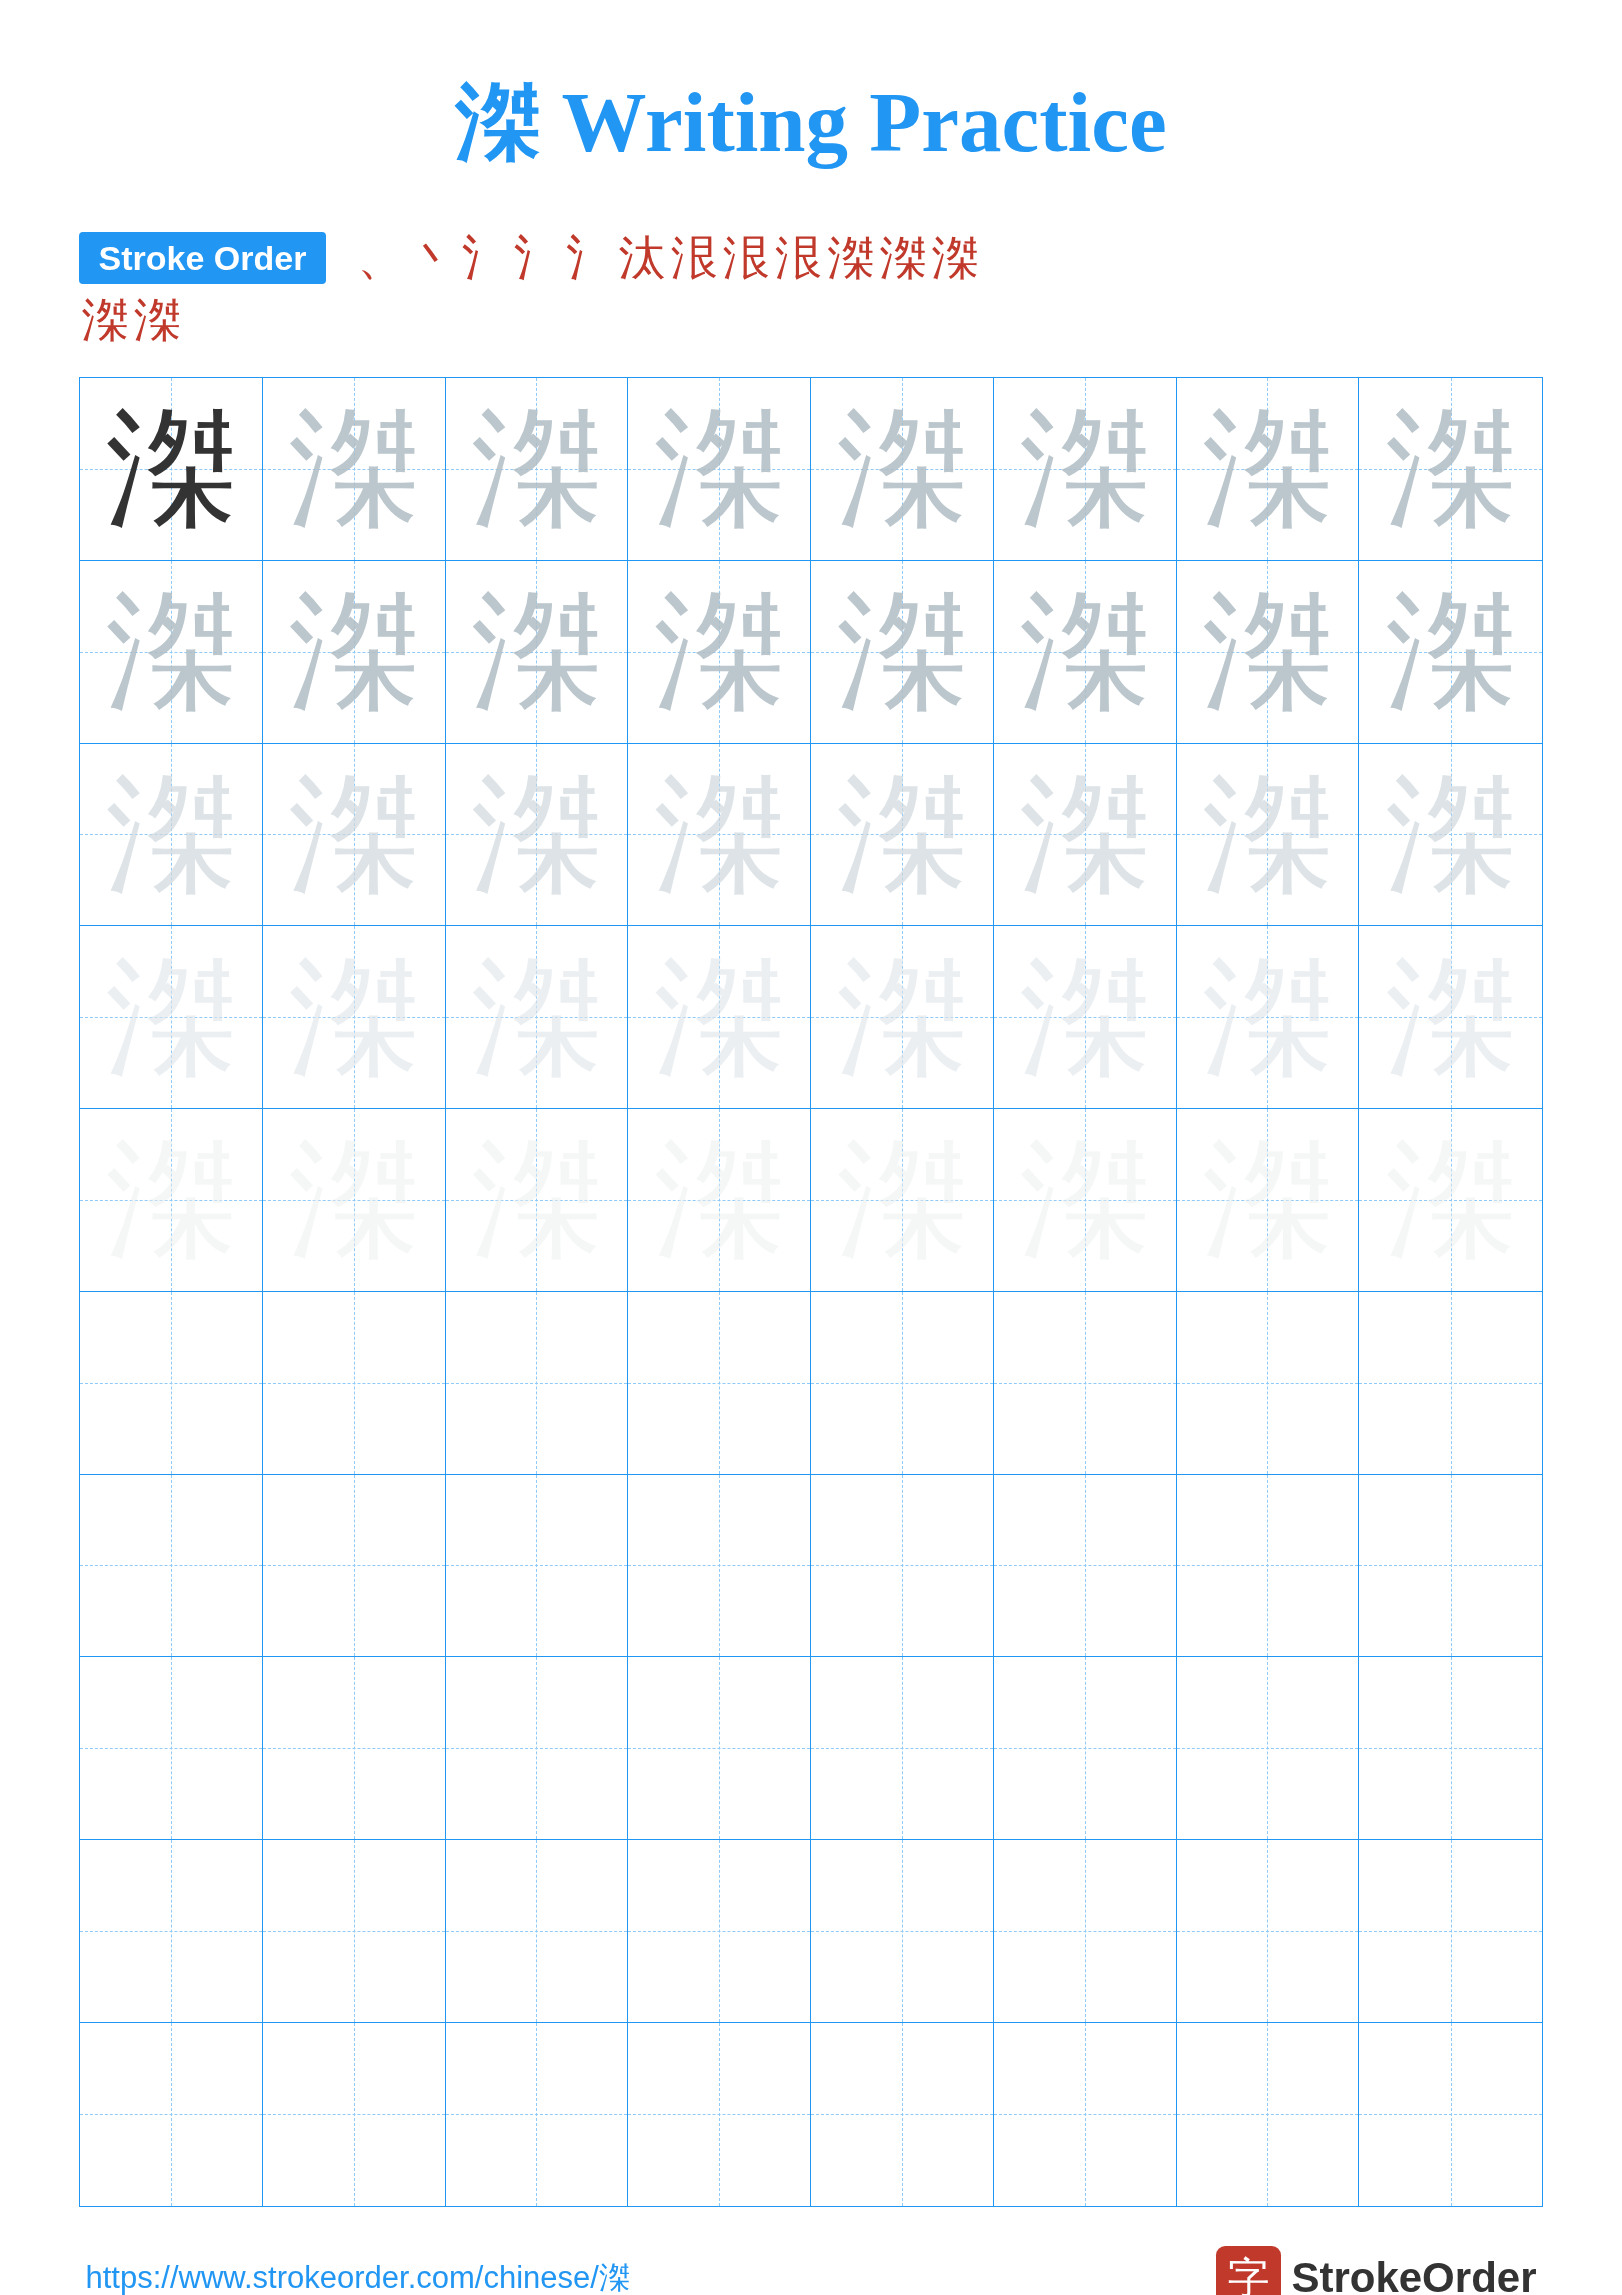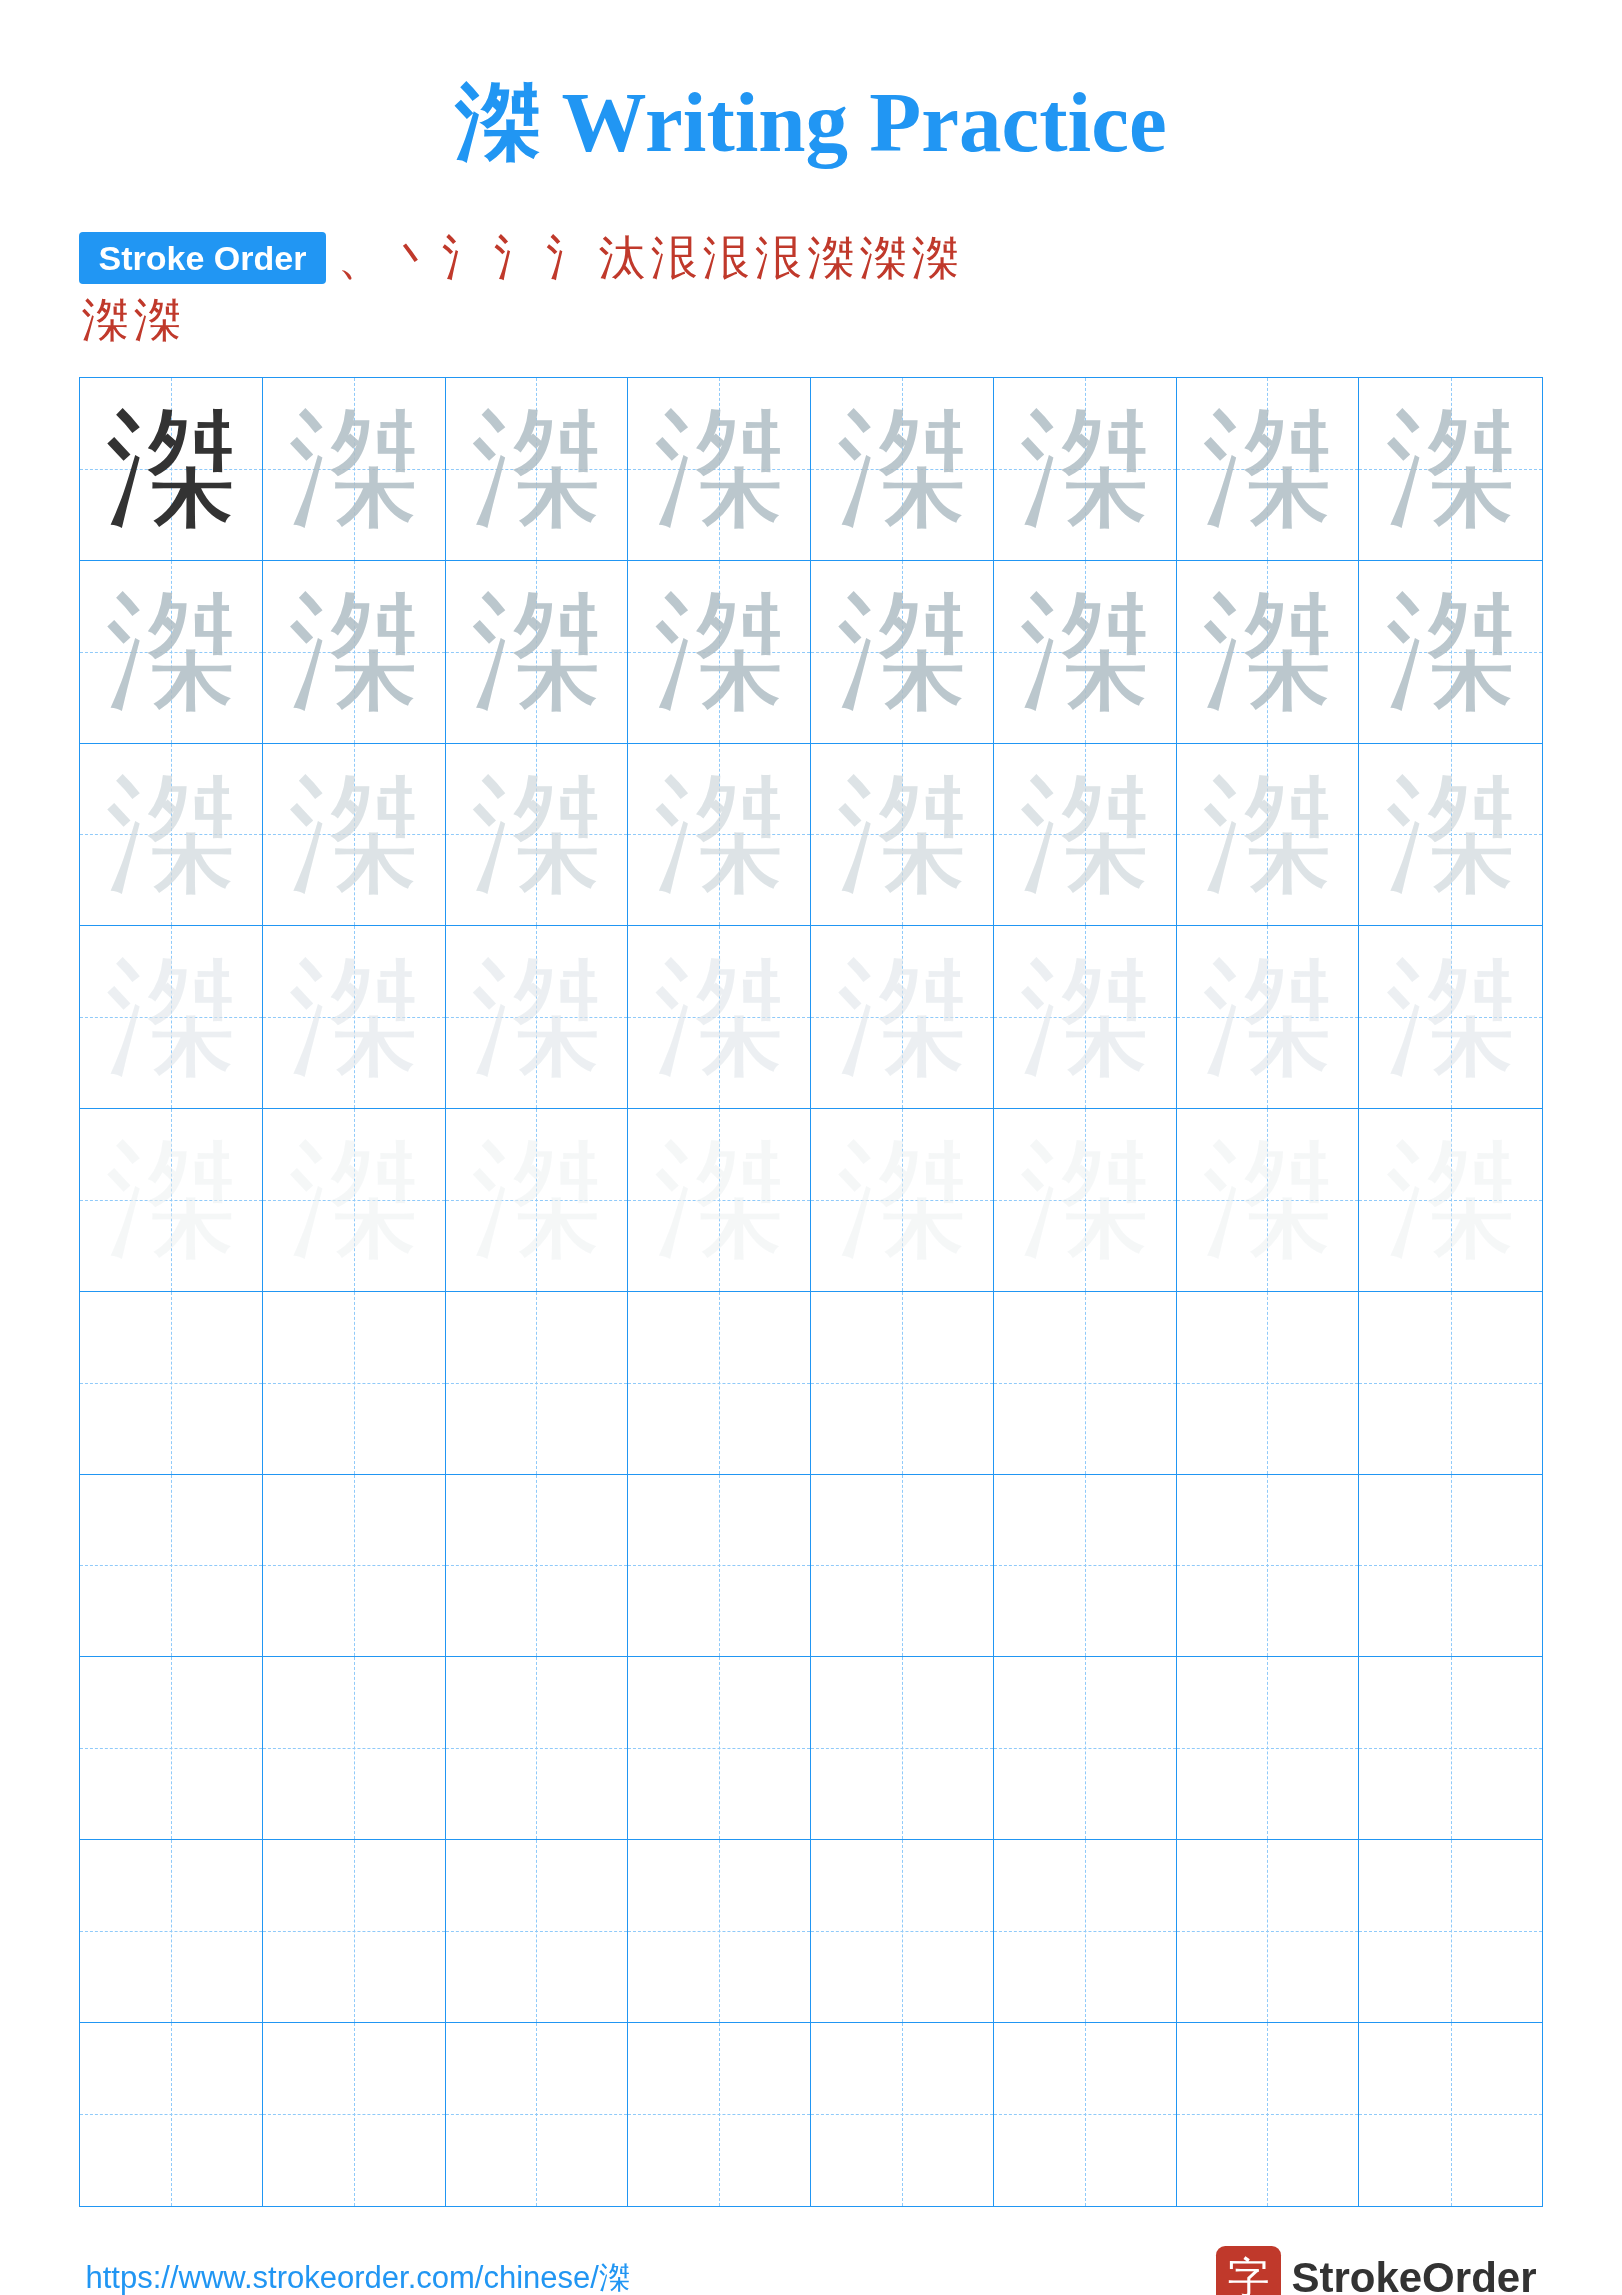--- a/index.html
+++ b/index.html
@@ -41,21 +41,21 @@
 
     .stroke-order-badge {
       background: #2196F3;
       color: #fff;
       font-size: 34px;
       padding: 6.5px 19.6px;
       border-radius: 3.9px;
       font-family: sans-serif;
       font-weight: bold;
       white-space: nowrap;
-      margin-right: 5px;
+      margin-right: 25px;
     }
 
     .stroke-chars {
       display: flex;
       flex-wrap: wrap;
       align-items: center;
       gap: 5.2px;
     }
 
     .stroke-char {

